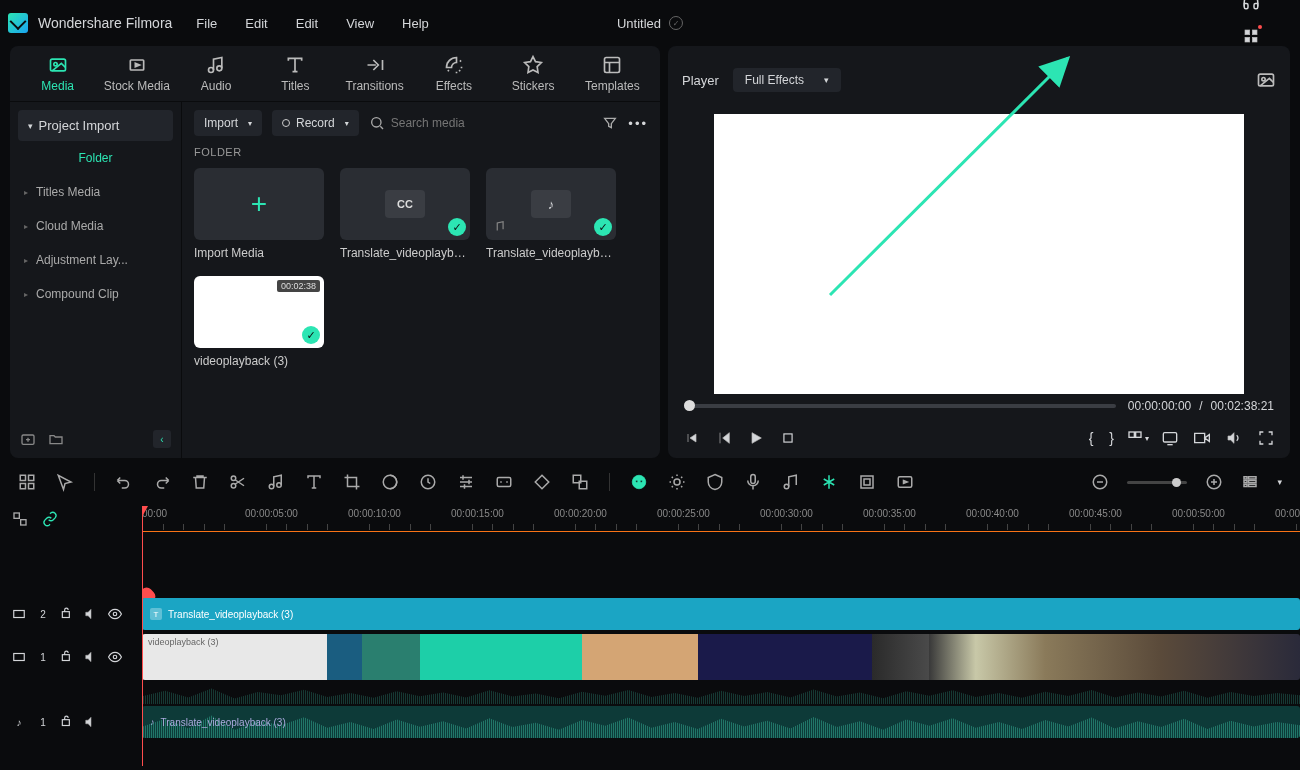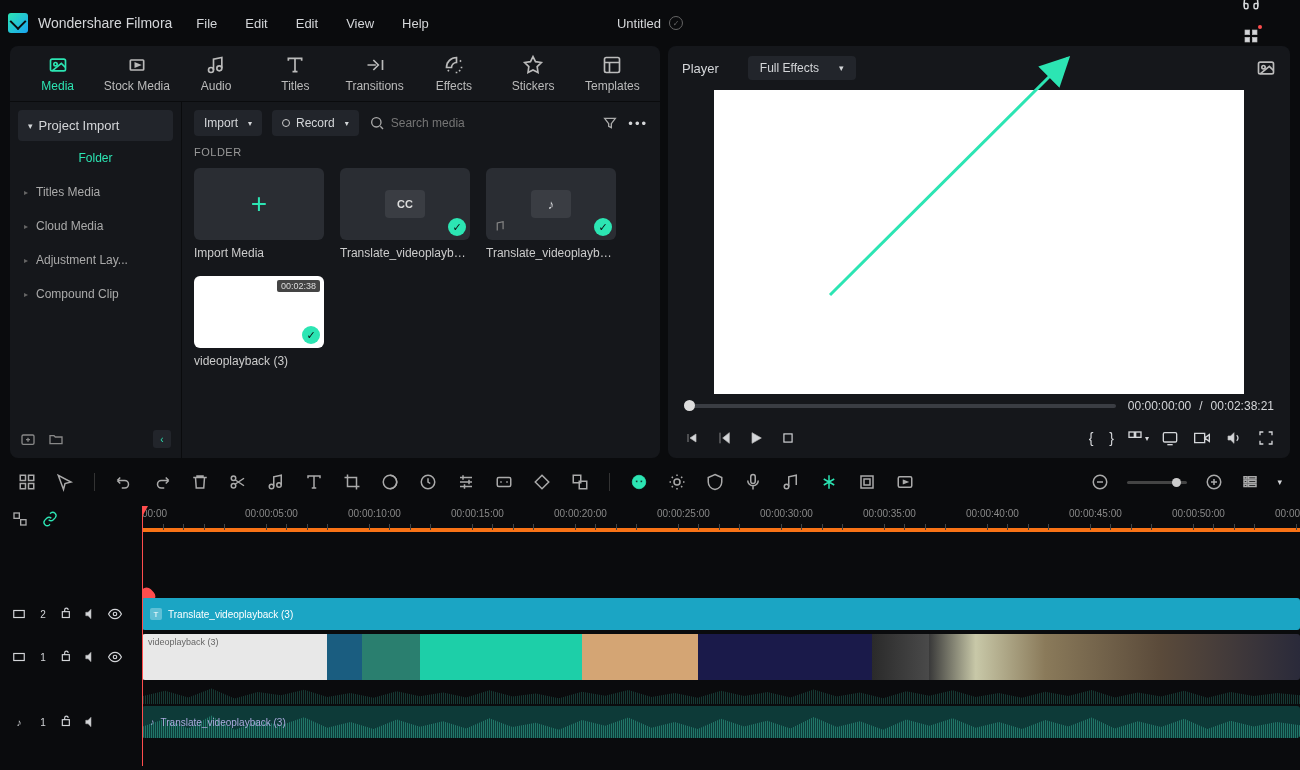--- a/index.html
+++ b/index.html
@@ -54,21 +54,21 @@
 .thumb { width:130px; height:72px; border-radius:6px; background:#2a2d33; display:flex; align-items:center; justify-content:center; position:relative; }
 .thumb.plus { font-size:28px; color:#2ce5b3; font-weight:200; }
 .thumb .badge-ok { position:absolute; bottom:4px; right:4px; width:18px; height:18px; background:#2ce5b3; border-radius:50%; display:flex; align-items:center; justify-content:center; font-size:11px; color:#0a0b0d; }
 .thumb .dur { position:absolute; top:4px; right:4px; background:#444; color:#ddd; font-size:9px; padding:1px 4px; border-radius:2px; }
 .media-item .cap { font-size:12px; color:#ccc; margin-top:6px; white-space:nowrap; overflow:hidden; text-overflow:ellipsis; }
 .cc-box { width:40px; height:28px; background:#3a3d43; border-radius:4px; display:flex; align-items:center; justify-content:center; font-size:11px; font-weight:bold; color:#ddd; }
 .music-box { width:40px; height:28px; background:#3a3d43; border-radius:4px; display:flex; align-items:center; justify-content:center; }
 .vid-thumb { background: #fff; }
 
 .player-panel { flex:1; background:#15171b; border-radius:8px; margin-right:10px; display:flex; flex-direction:column; }
-.player-header { display:flex; align-items:center; padding:10px 14px; gap:29px;border-radius:10px; }
+.player-header { display:flex; align-items:center; padding:22px 14px; gap:14px;border-radius:10px; }
 .quality-dd { background:#22252b; padding:5px 12px; border-radius:4px; font-size:12px; display:flex; align-items:center; gap:20px; cursor:pointer; }
 .quality-dd::after { content:'▾'; font-size:9px; }
 .snap-ic { margin-left:auto; cursor:pointer; }
 .preview { flex:1; background:#fff; margin:0 46px; position:relative; }
 .scrubber { height:24px; display:flex; align-items:center; padding:0 16px; gap:12px; }
 .scrub-track { flex:1; height:4px; background:#3a3d43; border-radius:2px; position:relative; }
 .scrub-thumb { width:11px; height:11px; background:#ddd; border-radius:50%; position:absolute; left:0; top:-4px; }
 .time-disp { font-size:12px; display:flex; gap:8px; }
 .player-controls { height:40px; display:flex; align-items:center; padding:0 16px; gap:16px; }
 .pc-ic { width:16px; height:16px; stroke:#bbb; fill:#bbb; cursor:pointer; display:flex; align-items:center; justify-content:center; }
@@ -78,21 +78,21 @@
 .timeline-toolbar { height:40px; display:flex; align-items:center; padding:0 18px; gap:20px; margin-top:4px; }
 .tt-ic { width:18px; height:18px; stroke:#aaa; fill:none; cursor:pointer; position:relative; }
 .tt-sep { width:1px; height:18px; background:#333; }
 .zoom-slider { width:60px; height:3px; background:#444; border-radius:2px; position:relative; }
 .zoom-slider::after { content:''; width:9px; height:9px; background:#ccc; border-radius:50%; position:absolute; right:6px; top:-3px; }
 .tt-right { margin-left:auto; display:flex; gap:18px; align-items:center; }
 
 .timeline { display:flex; height:260px; margin-top:4px; }
 .track-heads-col { width:142px; }
 .tl-main-wrap { flex:1; overflow:hidden; }
-.ruler { height:26px; position:relative; border-bottom:4px solid #f97316; }
+.ruler { height:26px; position:relative; border-bottom:1px solid #f97316; }
 .ruler-tick { position:absolute; font-size:10px; color:#888; top:2px; }
 .ruler-sub { position:absolute; top:18px; width:1px; height:6px; background:#444; }
 .playhead { position:absolute; left:0; top:0; width:1px; height:260px; background:#ff4d4d; z-index:5; }
 .playhead::before { content:''; position:absolute; left:-5px; top:0; width:11px; height:10px; background:#ff4d4d; clip-path: polygon(0 0,100% 0,50% 100%); }
 .tracks-area { position:relative; }
 .spacer-track { height:64px; }
 .track-row { display:flex; align-items:center; height:36px; }
 .track-video-row { height:50px; }
 .track-head { width:142px; height:100%; display:flex; align-items:center; gap:10px; padding:0 12px; }
 .th-ic { width:14px; height:14px; display:flex; align-items:center; justify-content:center; stroke:#aaa; fill:#aaa; font-size:10px; }

